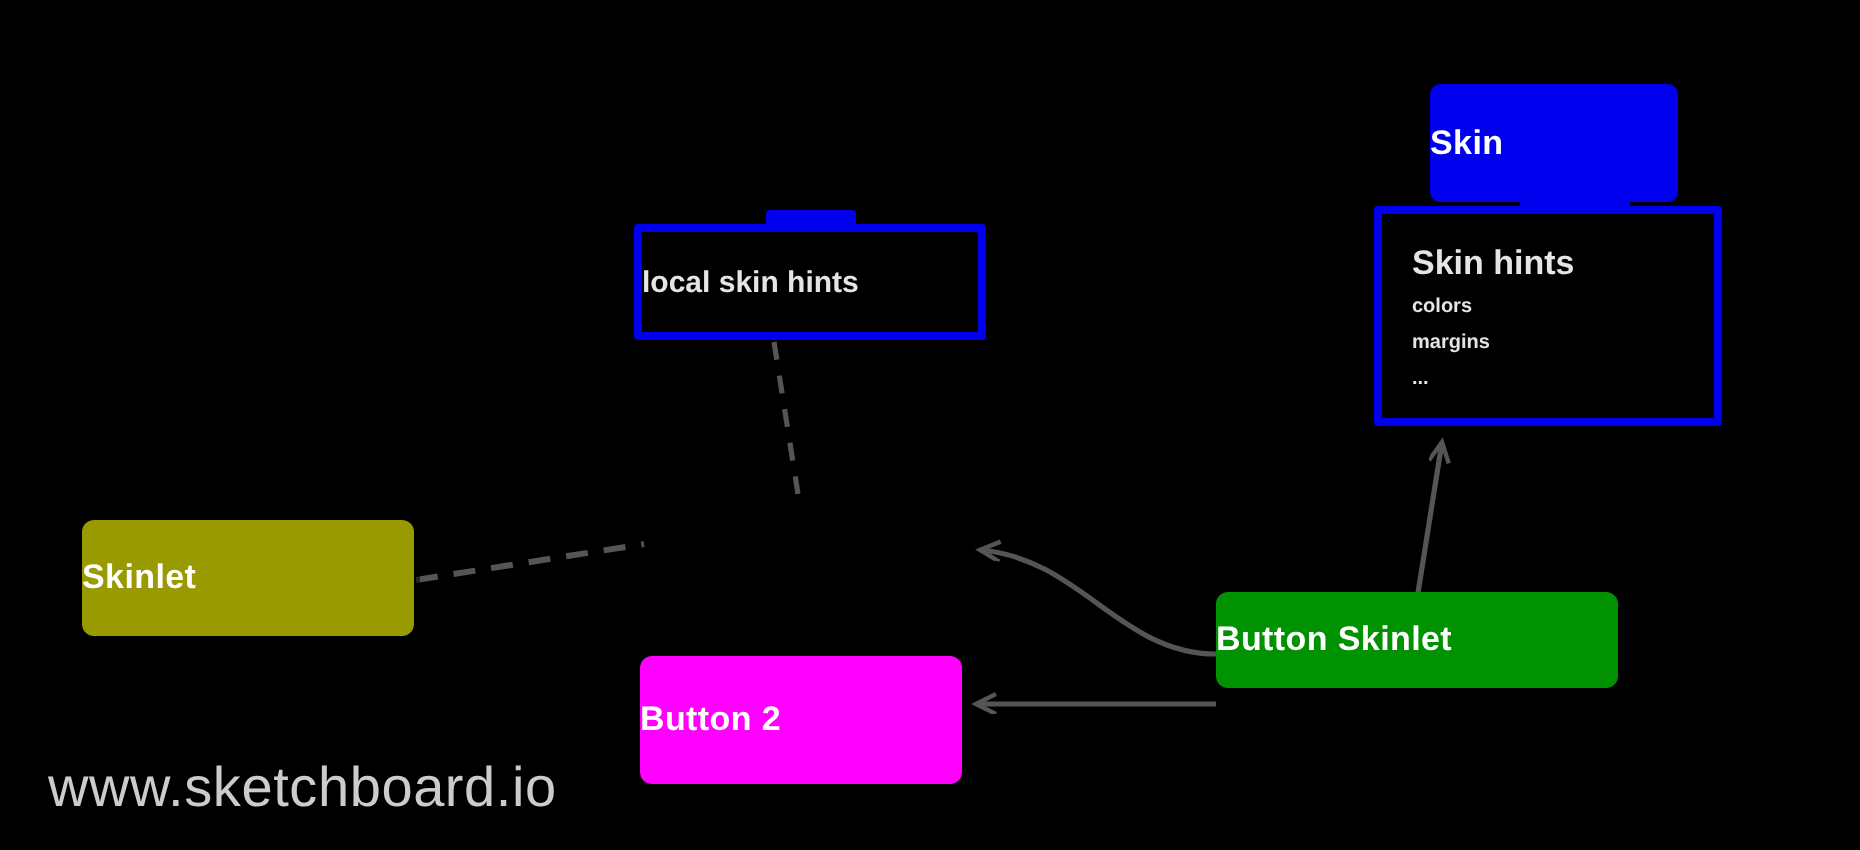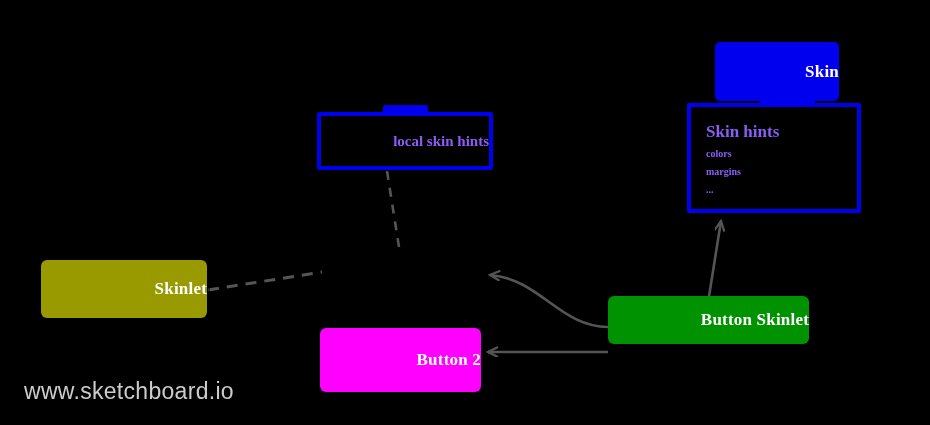--- a/index.html
+++ b/index.html
@@ -20,23 +20,22 @@
     left: 0;
     top: 0;
     width: 930px;
     height: 425px;
   }
   .node {
     position: absolute;
     box-sizing: border-box;
     display: flex;
     align-items: center;
-    justify-content: flex-end;
+    justify-content: flex-start;
     text-align: center;
-    font-family: Liberation Serif, serif;
   }
 
   
   .node-solid {
     border-radius: 6px;
     color: #ffffff;
     font-weight: bold;
     font-size: 17px;
     letter-spacing: 0.2px;
   }
@@ -64,21 +63,21 @@
     left: 715px; top: 42px; width: 124px; height: 59px;
     background: #0000ee;
     border-radius: 5px;
     box-shadow: 3px 4px 0 rgba(0,0,0,0.55);
   }
 
   
   .node-note {
     background: #000000;
     border: 4px solid #0000ee;
-    color: #8b5cf6;
+    color: #e5e5e5;
     border-radius: 2px;
   }
   #node-local-skin-hints {
     left: 317px; top: 112px; width: 176px; height: 58px;
     font-weight: bold;
     font-size: 15px;
   }
   .note-tab {
     position: absolute;
     background: #0000ee;
@@ -108,21 +107,21 @@
     margin: 0 4px 8px 0;
     line-height: 1;
   }
 
   
   #watermark {
     position: absolute;
     left: 24px;
     top: 378px;
     color: #cccccc;
-    font-size: 23px;
+    font-size: 28px;
     font-family: "Liberation Sans", sans-serif;
     letter-spacing: 0.3px;
   }
 </style>
 </head>
 <body>
 
 <div id="canvas">
 
   <svg id="edges" viewBox="0 0 930 425" xmlns="http://www.w3.org/2000/svg">

